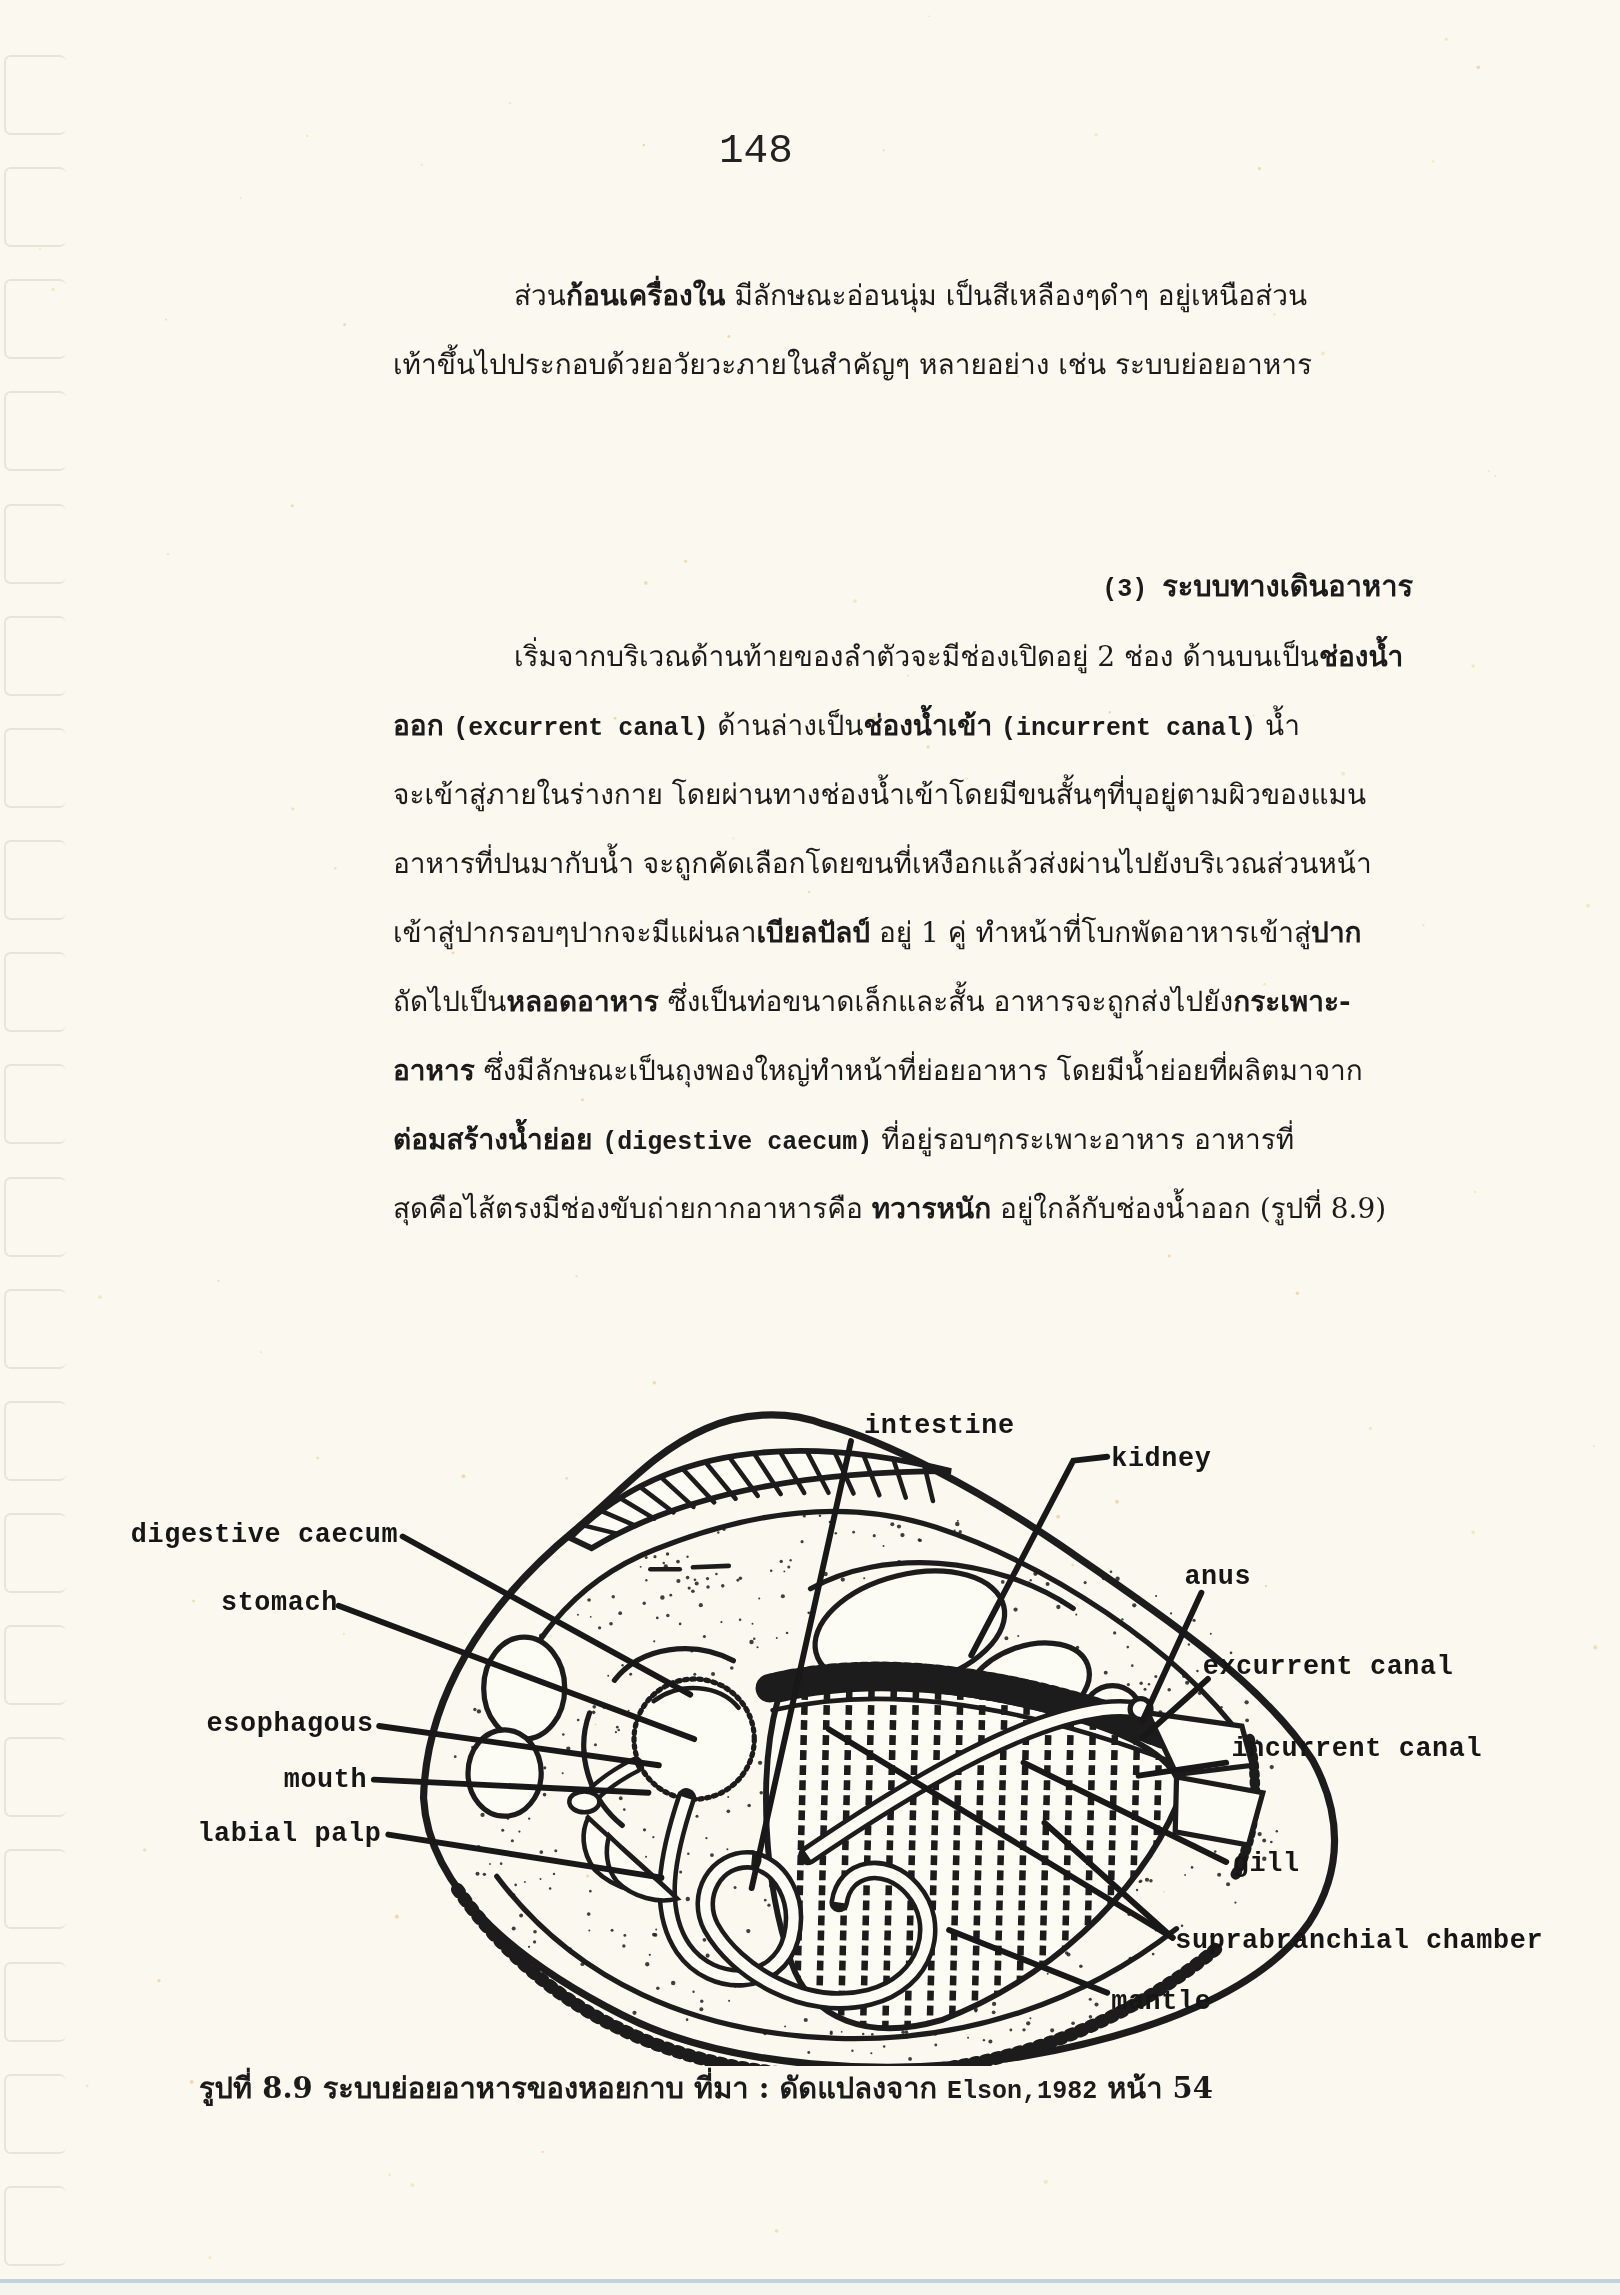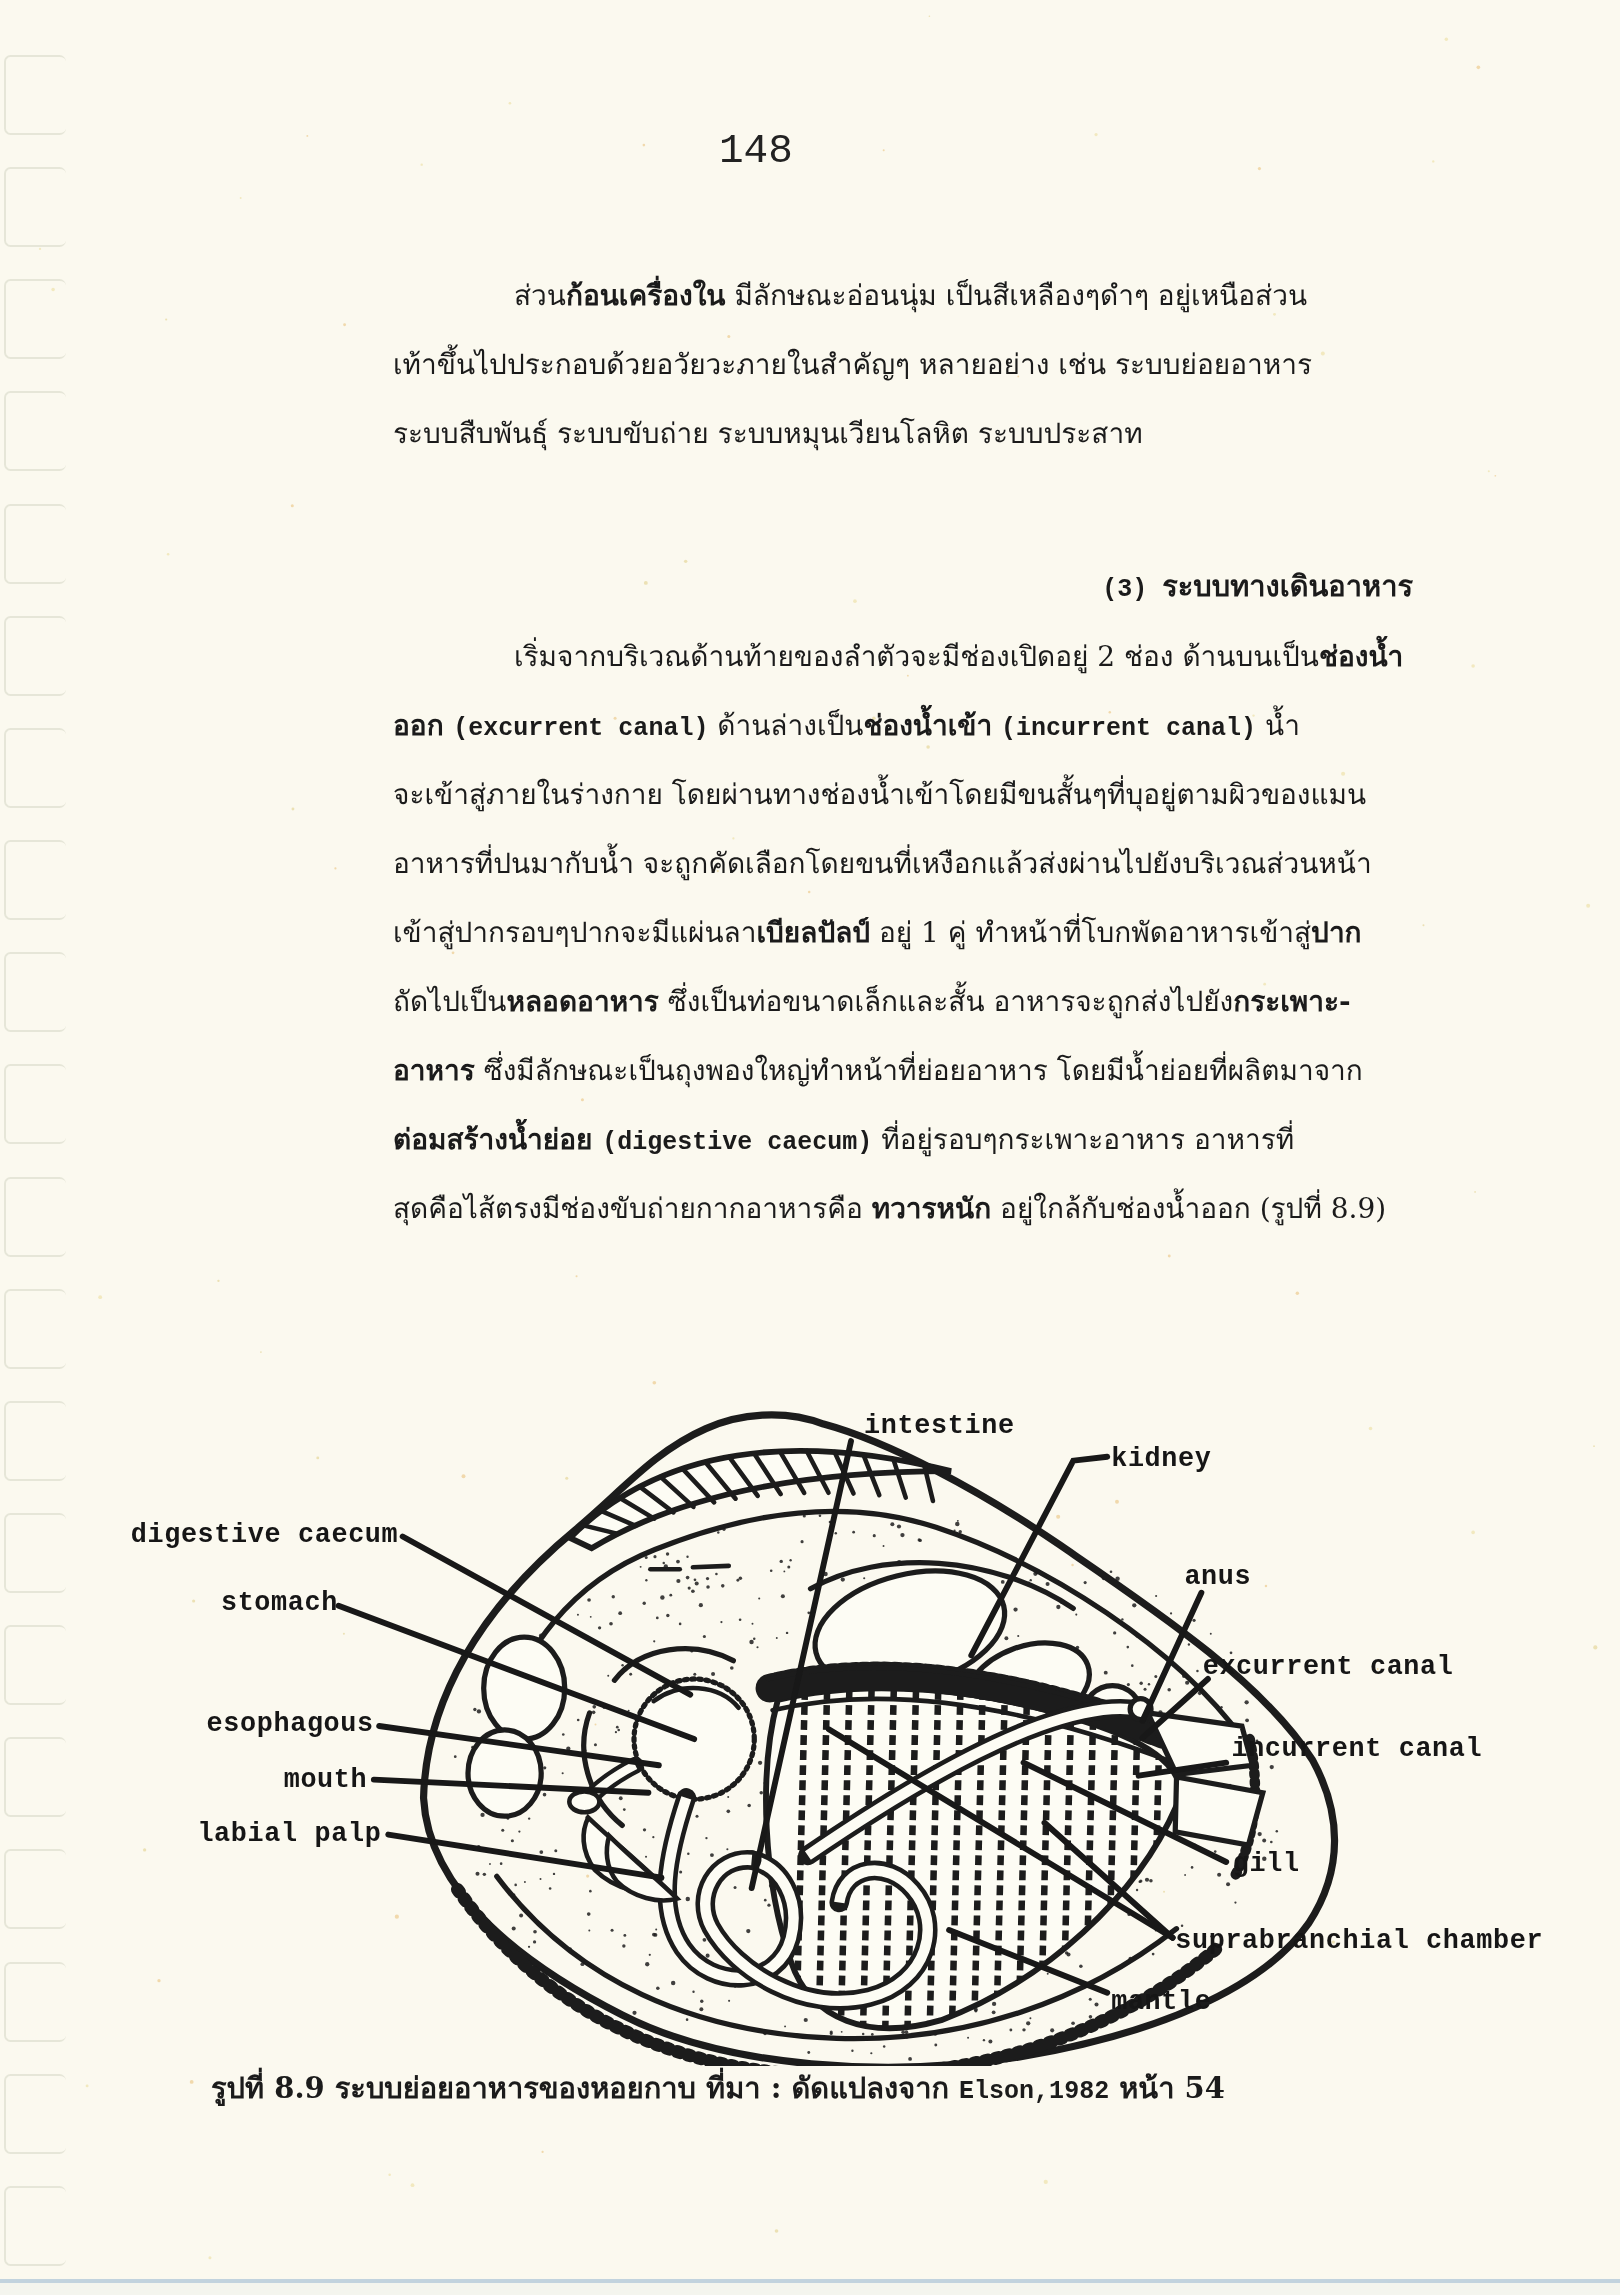--- a/index.html
+++ b/index.html
@@ -32,21 +32,21 @@
   #sec-body{top:622px;}
 
   
   #figure{position:absolute;left:0;top:1373px;width:1621px;height:693px;}
   #figure .lbl{font:700 41px "Liberation Mono","DejaVu Sans Mono",monospace;fill:#161616;letter-spacing:1px;}
   #figure .ldr{stroke:#181818;stroke-width:9;fill:none;stroke-linecap:round;}
   .ink{stroke:#1c1c1c;fill:none;stroke-linecap:round;}
   .wfill{fill:#fdfcf4;}
 
   
-  #caption{position:absolute;left:199px;top:2059px;width:1307px;margin-left:12px;}
+  #caption{position:absolute;left:199px;top:2059px;width:1307px;}
   #caption .line{font-size:29px;height:59px;line-height:59px;}
 </style>
 </head>
 <body>
 
 <svg id="paper-specks" viewBox="0 0 2480 3512" width="1621" height="2295">
     <circle cx="293" cy="3186" r="2.9" fill="#e7b96a" opacity="0.5"></circle>
     <circle cx="985" cy="222" r="2.0" fill="#e7b96a" opacity="0.5"></circle>
     <circle cx="2125" cy="3495" r="2.0" fill="#ddc97a" opacity="0.5"></circle>
     <circle cx="1619" cy="2321" r="3.1" fill="#e7b96a" opacity="0.5"></circle>
@@ -164,21 +164,20 @@
     <div class="bracket" style="top: 1962px;"></div>
     <div class="bracket" style="top: 2074px;"></div>
     <div class="bracket" style="top: 2186px;"></div>
   </div>
 
 <div id="page-number">148</div>
 
 <div id="intro" class="textblock">
     <div class="line ind"><span>ส่วน</span><span class="b">ก้อนเครื่องใน</span><span> มีลักษณะอ่อนนุ่ม เป็นสีเหลืองๆดำๆ  อยู่เหนือส่วน</span></div>
     <div class="line"><span>เท้าขึ้นไปประกอบด้วยอวัยวะภายในสำคัญๆ  หลายอย่าง เช่น ระบบย่อยอาหาร</span></div>
-    <div class="line"><span>ระบบสืบพันธุ์ ระบบขับถ่าย ระบบหมุนเวียนโลหิต ระบบประสาท</span></div>
   </div>
 
 <div id="sec-heading" class="textblock">
     <div class="line"><span class="b m">(3) </span><span class="b">ระบบทางเดินอาหาร</span></div>
   </div>
 
 <div id="sec-body" class="textblock">
     <div class="line ind"><span>เริ่มจากบริเวณด้านท้ายของลำตัวจะมีช่องเปิดอยู่ 2 ช่อง ด้านบนเป็น</span><span class="b">ช่องน้ำ</span></div>
     <div class="line"><span class="b">ออก </span><span class="b m">(excurrent canal)</span><span> ด้านล่างเป็น</span><span class="b">ช่องน้ำเข้า</span><span> </span><span class="b m">(incurrent canal)</span><span> น้ำ</span></div>
     <div class="line"><span>จะเข้าสู่ภายในร่างกาย  โดยผ่านทางช่องน้ำเข้าโดยมีขนสั้นๆที่บุอยู่ตามผิวของแมน</span></div>

